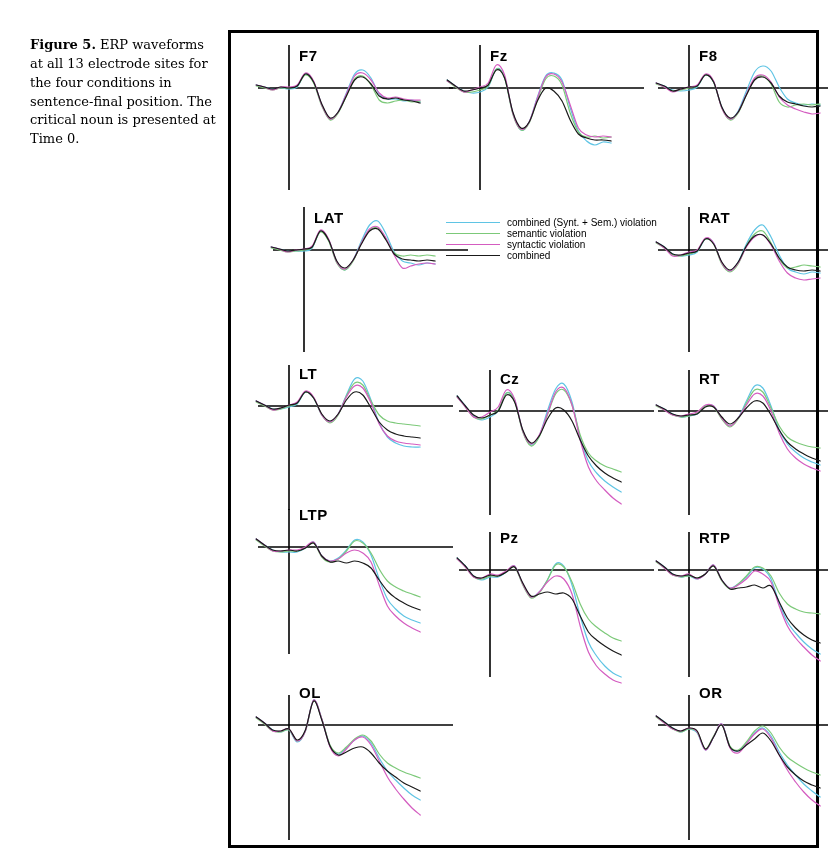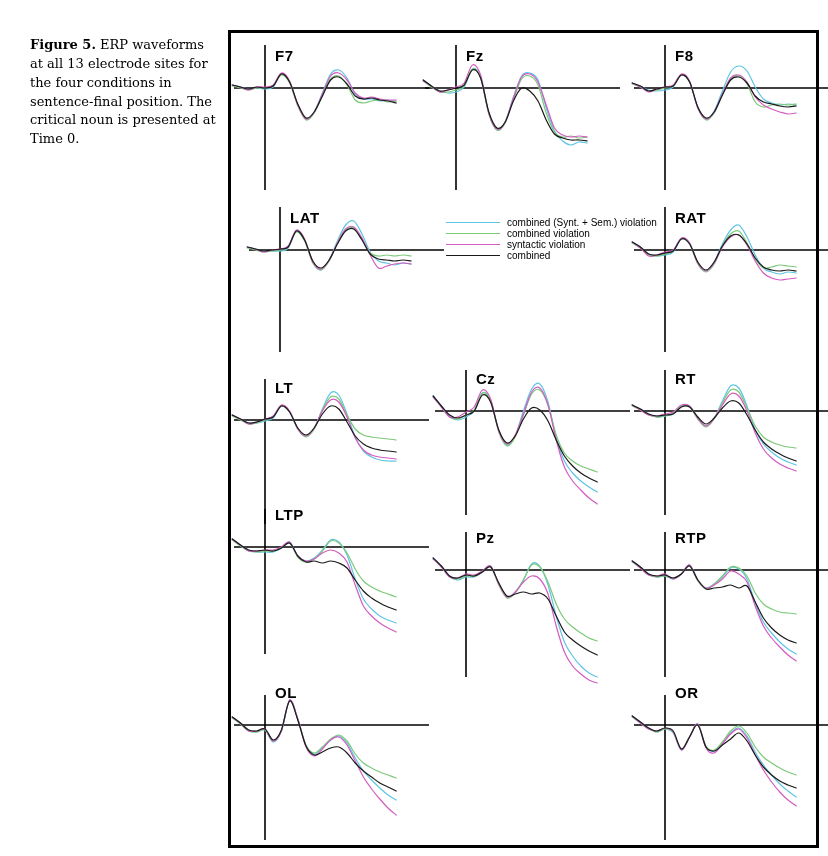--- a/index.html
+++ b/index.html
@@ -2,21 +2,21 @@
 <html><head>
 <meta charset="utf-8">
 <style>
   html,body{margin:0;padding:0;background:#fff;}
   .page{position:relative;width:828px;height:856px;background:#fff;overflow:hidden;
         font-family:"Liberation Sans",sans-serif;}
   .caption{position:absolute;left:30px;top:36px;width:190px;
            font-family:"DejaVu Serif",serif;font-size:13px;line-height:1.45;color:#000;}
   .cap-bold{font-weight:bold;}
   .frame{position:absolute;left:228px;top:30px;width:585px;height:812px;border:3px solid #000;background:#fff;}
-  .panel{position:absolute;width:200px;height:162px;}
+  .panel{position:absolute;width:200px;height:162px;margin-left:24px;}
   .panel svg{overflow:visible;display:block;}
   .panel-label{font-weight:bold;font-size:15px;fill:#000;
                font-family:"Liberation Sans",sans-serif;letter-spacing:.5px;}
   .legend{position:absolute;left:215px;top:184px;}
   .legend-item{display:flex;align-items:center;height:11px;}
   .legend-swatch{width:54px;height:0;border-top:1.5px solid #000;margin-right:7px;flex:0 0 auto;}
   .legend-label{font-size:10px;font-weight:normal;color:#000;white-space:nowrap;line-height:1;text-align:right;}
   .scalebox{position:absolute;left:201px;top:650px;width:200px;height:162px;}
   .scalebox svg{overflow:visible;display:block;}
   .axis-text{font-weight:bold;fill:#000;font-family:"Liberation Sans",sans-serif;}
@@ -78,21 +78,21 @@
           <svg width="200" height="162" viewBox="0 0 200 162">
             <line x1="34" y1="12" x2="34" y2="157" stroke="#000" stroke-width="1.6"></line>
             <line x1="3" y1="55" x2="198" y2="55" stroke="#000" stroke-width="1.6"></line>
             <path d="M1.2,47.0C2.6,47.8 6.7,50.0 9.4,52.0C12.1,54.0 14.9,57.5 17.6,59.0C20.3,60.5 23.1,60.8 25.8,61.0C28.5,61.2 31.3,60.7 34.0,60.0C36.7,59.3 39.5,59.7 42.2,57.0C44.9,54.3 47.7,45.5 50.4,44.0C53.1,42.5 55.9,44.0 58.6,48.0C61.3,52.0 64.1,63.3 66.8,68.0C69.5,72.7 72.3,76.2 75.0,76.0C77.7,75.8 80.5,71.5 83.2,67.0C85.9,62.5 88.7,54.3 91.4,49.0C94.1,43.7 96.9,38.2 99.6,35.0C102.3,31.8 105.1,28.8 107.8,30.0C110.5,31.2 113.3,37.0 116.0,42.0C118.7,47.0 121.5,54.8 124.2,60.0C126.9,65.2 129.7,70.2 132.4,73.0C135.1,75.8 137.9,76.0 140.6,77.0C143.3,78.0 146.1,79.0 148.8,79.0C151.5,79.0 154.3,77.2 157.0,77.0C159.7,76.8 163.8,77.8 165.2,78.0" fill="none" stroke="#5fc4e4" stroke-width="1.2" stroke-linejoin="round" stroke-linecap="round"></path>
             <path d="M1.2,48.0C2.6,48.8 6.7,51.0 9.4,53.0C12.1,55.0 14.9,58.7 17.6,60.0C20.3,61.3 23.1,61.2 25.8,61.0C28.5,60.8 31.3,59.8 34.0,59.0C36.7,58.2 39.5,58.5 42.2,56.0C44.9,53.5 47.7,45.2 50.4,44.0C53.1,42.8 55.9,44.8 58.6,49.0C61.3,53.2 64.1,64.3 66.8,69.0C69.5,73.7 72.3,77.0 75.0,77.0C77.7,77.0 80.5,73.3 83.2,69.0C85.9,64.7 88.7,56.0 91.4,51.0C94.1,46.0 96.9,41.5 99.6,39.0C102.3,36.5 105.1,34.5 107.8,36.0C110.5,37.5 113.3,43.3 116.0,48.0C118.7,52.7 121.5,59.8 124.2,64.0C126.9,68.2 129.7,71.7 132.4,73.0C135.1,74.3 137.9,72.5 140.6,72.0C143.3,71.5 146.1,70.2 148.8,70.0C151.5,69.8 154.3,70.7 157.0,71.0C159.7,71.3 163.8,71.8 165.2,72.0" fill="none" stroke="#7cc979" stroke-width="1.2" stroke-linejoin="round" stroke-linecap="round"></path>
             <path d="M1.2,47.0C2.6,48.0 6.7,50.7 9.4,53.0C12.1,55.3 14.9,59.8 17.6,61.0C20.3,62.2 23.1,60.7 25.8,60.0C28.5,59.3 31.3,57.8 34.0,57.0C36.7,56.2 39.5,57.3 42.2,55.0C44.9,52.7 47.7,44.2 50.4,43.0C53.1,41.8 55.9,43.8 58.6,48.0C61.3,52.2 64.1,63.3 66.8,68.0C69.5,72.7 72.3,76.0 75.0,76.0C77.7,76.0 80.5,72.0 83.2,68.0C85.9,64.0 88.7,56.3 91.4,52.0C94.1,47.7 96.9,44.0 99.6,42.0C102.3,40.0 105.1,38.7 107.8,40.0C110.5,41.3 113.3,45.7 116.0,50.0C118.7,54.3 121.5,61.3 124.2,66.0C126.9,70.7 129.7,75.2 132.4,78.0C135.1,80.8 137.9,81.8 140.6,83.0C143.3,84.2 146.1,84.8 148.8,85.0C151.5,85.2 154.3,84.3 157.0,84.0C159.7,83.7 163.8,83.2 165.2,83.0" fill="none" stroke="#d45cc0" stroke-width="1.2" stroke-linejoin="round" stroke-linecap="round"></path>
             <path d="M1.2,47.0C2.6,47.8 6.7,50.0 9.4,52.0C12.1,54.0 14.9,57.7 17.6,59.0C20.3,60.3 23.1,60.2 25.8,60.0C28.5,59.8 31.3,58.7 34.0,58.0C36.7,57.3 39.5,58.3 42.2,56.0C44.9,53.7 47.7,45.2 50.4,44.0C53.1,42.8 55.9,45.2 58.6,49.0C61.3,52.8 64.1,62.7 66.8,67.0C69.5,71.3 72.3,75.0 75.0,75.0C77.7,75.0 80.5,71.0 83.2,67.0C85.9,63.0 88.7,55.3 91.4,51.0C94.1,46.7 96.9,42.8 99.6,41.0C102.3,39.2 105.1,38.7 107.8,40.0C110.5,41.3 113.3,45.2 116.0,49.0C118.7,52.8 121.5,59.2 124.2,63.0C126.9,66.8 129.7,70.0 132.4,72.0C135.1,74.0 137.9,74.3 140.6,75.0C143.3,75.7 146.1,76.0 148.8,76.0C151.5,76.0 154.3,75.0 157.0,75.0C159.7,75.0 163.8,75.8 165.2,76.0" fill="none" stroke="#1a1a1a" stroke-width="1.2" stroke-linejoin="round" stroke-linecap="round"></path>
             <text x="44" y="28" class="panel-label">RAT</text>
           </svg>
         </div>
-        <div class="panel" style="left: 0px; top: 334px;">
+        <div class="panel" style="left: 0px; top: 320px;">
           <svg width="200" height="162" viewBox="0 0 200 162">
             <line x1="34" y1="12" x2="34" y2="157" stroke="#000" stroke-width="1.6"></line>
             <line x1="3" y1="53" x2="198" y2="53" stroke="#000" stroke-width="1.6"></line>
             <path d="M1.2,48.0C2.6,48.7 6.7,50.7 9.4,52.0C12.1,53.3 14.9,55.3 17.6,56.0C20.3,56.7 23.1,56.3 25.8,56.0C28.5,55.7 31.3,54.8 34.0,54.0C36.7,53.2 39.5,53.5 42.2,51.0C44.9,48.5 47.7,40.0 50.4,39.0C53.1,38.0 55.9,41.2 58.6,45.0C61.3,48.8 64.1,58.0 66.8,62.0C69.5,66.0 72.3,69.2 75.0,69.0C77.7,68.8 80.5,65.5 83.2,61.0C85.9,56.5 88.7,47.8 91.4,42.0C94.1,36.2 96.9,28.3 99.6,26.0C102.3,23.7 105.1,24.5 107.8,28.0C110.5,31.5 113.3,40.0 116.0,47.0C118.7,54.0 121.5,63.8 124.2,70.0C126.9,76.2 129.7,80.7 132.4,84.0C135.1,87.3 137.9,88.5 140.6,90.0C143.3,91.5 146.1,92.3 148.8,93.0C151.5,93.7 154.3,93.8 157.0,94.0C159.7,94.2 163.8,94.0 165.2,94.0" fill="none" stroke="#5fc4e4" stroke-width="1.2" stroke-linejoin="round" stroke-linecap="round"></path>
             <path d="M1.2,49.0C2.6,49.7 6.7,51.7 9.4,53.0C12.1,54.3 14.9,56.5 17.6,57.0C20.3,57.5 23.1,56.7 25.8,56.0C28.5,55.3 31.3,54.0 34.0,53.0C36.7,52.0 39.5,52.3 42.2,50.0C44.9,47.7 47.7,39.8 50.4,39.0C53.1,38.2 55.9,41.2 58.6,45.0C61.3,48.8 64.1,57.8 66.8,62.0C69.5,66.2 72.3,70.0 75.0,70.0C77.7,70.0 80.5,66.5 83.2,62.0C85.9,57.5 88.7,48.3 91.4,43.0C94.1,37.7 96.9,31.8 99.6,30.0C102.3,28.2 105.1,29.0 107.8,32.0C110.5,35.0 113.3,43.0 116.0,48.0C118.7,53.0 121.5,58.7 124.2,62.0C126.9,65.3 129.7,66.7 132.4,68.0C135.1,69.3 137.9,69.5 140.6,70.0C143.3,70.5 146.1,70.7 148.8,71.0C151.5,71.3 154.3,71.7 157.0,72.0C159.7,72.3 163.8,72.8 165.2,73.0" fill="none" stroke="#7cc979" stroke-width="1.2" stroke-linejoin="round" stroke-linecap="round"></path>
             <path d="M1.2,48.0C2.6,48.7 6.7,50.5 9.4,52.0C12.1,53.5 14.9,56.5 17.6,57.0C20.3,57.5 23.1,55.8 25.8,55.0C28.5,54.2 31.3,53.0 34.0,52.0C36.7,51.0 39.5,51.3 42.2,49.0C44.9,46.7 47.7,38.8 50.4,38.0C53.1,37.2 55.9,40.0 58.6,44.0C61.3,48.0 64.1,57.8 66.8,62.0C69.5,66.2 72.3,69.2 75.0,69.0C77.7,68.8 80.5,65.2 83.2,61.0C85.9,56.8 88.7,48.7 91.4,44.0C94.1,39.3 96.9,34.5 99.6,33.0C102.3,31.5 105.1,32.2 107.8,35.0C110.5,37.8 113.3,44.0 116.0,50.0C118.7,56.0 121.5,65.5 124.2,71.0C126.9,76.5 129.7,80.2 132.4,83.0C135.1,85.8 137.9,86.8 140.6,88.0C143.3,89.2 146.1,89.5 148.8,90.0C151.5,90.5 154.3,90.7 157.0,91.0C159.7,91.3 163.8,91.8 165.2,92.0" fill="none" stroke="#d45cc0" stroke-width="1.2" stroke-linejoin="round" stroke-linecap="round"></path>
             <path d="M1.2,48.0C2.6,48.7 6.7,50.7 9.4,52.0C12.1,53.3 14.9,55.5 17.6,56.0C20.3,56.5 23.1,55.7 25.8,55.0C28.5,54.3 31.3,52.8 34.0,52.0C36.7,51.2 39.5,52.2 42.2,50.0C44.9,47.8 47.7,39.8 50.4,39.0C53.1,38.2 55.9,41.3 58.6,45.0C61.3,48.7 64.1,57.2 66.8,61.0C69.5,64.8 72.3,68.0 75.0,68.0C77.7,68.0 80.5,64.5 83.2,61.0C85.9,57.5 88.7,50.7 91.4,47.0C94.1,43.3 96.9,39.8 99.6,39.0C102.3,38.2 105.1,39.3 107.8,42.0C110.5,44.7 113.3,50.5 116.0,55.0C118.7,59.5 121.5,65.3 124.2,69.0C126.9,72.7 129.7,75.0 132.4,77.0C135.1,79.0 137.9,80.0 140.6,81.0C143.3,82.0 146.1,82.5 148.8,83.0C151.5,83.5 154.3,83.7 157.0,84.0C159.7,84.3 163.8,84.8 165.2,85.0" fill="none" stroke="#1a1a1a" stroke-width="1.2" stroke-linejoin="round" stroke-linecap="round"></path>
             <text x="44" y="26" class="panel-label">LT</text>
           </svg>
         </div>
@@ -174,21 +174,21 @@
           </svg>
         </div>
       </div>
     <div id="legend" class="legend">
         <div class="legend-item">
           <span class="legend-swatch" style="border-top-color: rgb(95, 196, 228);"></span>
           <span class="legend-label">combined (Synt. + Sem.) violation</span>
         </div>
         <div class="legend-item">
           <span class="legend-swatch" style="border-top-color: rgb(124, 201, 121);"></span>
-          <span class="legend-label">combined violation</span>
+          <span class="legend-label">semantic violation</span>
         </div>
         <div class="legend-item">
           <span class="legend-swatch" style="border-top-color: rgb(212, 92, 192);"></span>
           <span class="legend-label">syntactic violation</span>
         </div>
         <div class="legend-item">
           <span class="legend-swatch" style="border-top-color: rgb(26, 26, 26);"></span>
           <span class="legend-label">combined</span>
         </div>
       </div>

